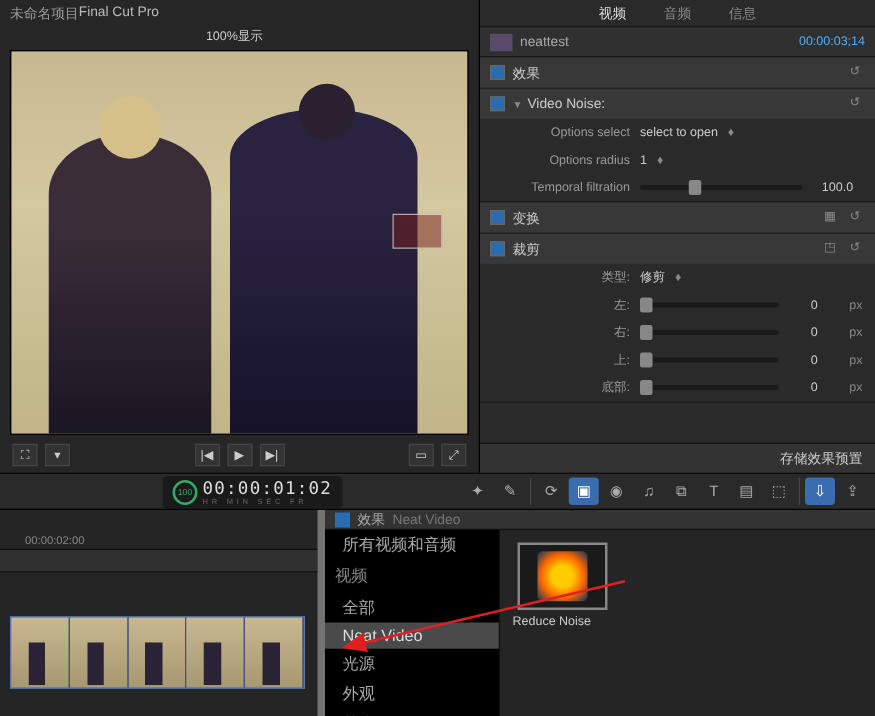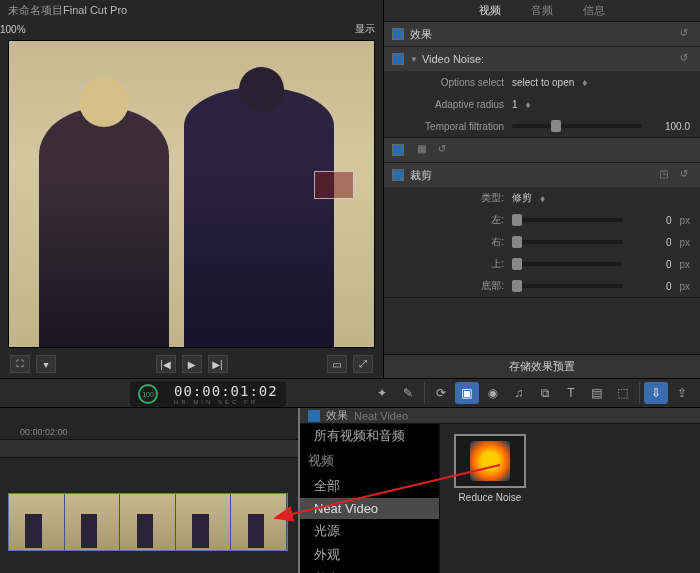--- a/index.html
+++ b/index.html
@@ -1,21 +1,21 @@
 <!DOCTYPE html>
 <html><head>
 <meta charset="utf-8">
 <style>
 *{margin:0;padding:0;box-sizing:border-box;font-family:"Helvetica Neue",Arial,sans-serif;user-select:none}
 body{background:#1a1a1a;width:700px;height:573px;overflow:hidden;font-size:11px;color:#aaa}
 .top{display:flex;height:378px}
 .viewer{width:384px;background:#262626;border-right:1px solid #000;display:flex;flex-direction:column}
 .vw-title{height:20px;display:flex;align-items:center;padding:0 8px;color:#999;font-size:11px}
 .vw-title .app{flex:1;text-align:left;color:#bbb}
-.vw-sub{height:18px;display:flex;justify-content:space-between;align-items:center;gap:0;padding-right:8px;color:#ccc;font-size:10px}
+.vw-sub{height:18px;display:flex;justify-content:center;align-items:center;gap:0;padding-right:8px;color:#ccc;font-size:10px}
 .canvas{flex:1;margin:2px 8px;background:linear-gradient(180deg,#c8b890 0%,#d4c8a0 40%,#c0b488 100%);position:relative;overflow:hidden;border:1px solid #000}
 .person{position:absolute;bottom:0}
 .p1{left:30px;width:130px;height:240px;background:linear-gradient(180deg,#3a2d38 30%,#1a1522 100%);border-radius:50% 50% 0 0/20% 20% 0 0}
 .p1::before{content:"";position:absolute;top:-30px;left:40px;width:50px;height:50px;background:#d4c088;border-radius:50%}
 .p2{right:40px;width:150px;height:260px;background:linear-gradient(180deg,#2a2340 30%,#15122a 100%);border-radius:50% 50% 0 0/15% 15% 0 0}
 .p2::before{content:"";position:absolute;top:-20px;right:50px;width:45px;height:45px;background:#2a2030;border-radius:50%}
 .marker{position:absolute;right:20px;top:130px;width:40px;height:28px;border:1px solid rgba(255,255,255,.6);background:rgba(120,30,30,.5)}
 .transport{height:28px;display:flex;align-items:center;justify-content:space-between;padding:0 10px}
 .t-left,.t-right,.t-center{display:flex;gap:6px;align-items:center}
 .tbtn{width:20px;height:18px;background:#333;border:1px solid #444;display:flex;align-items:center;justify-content:center;color:#ccc;cursor:pointer;font-size:10px}
@@ -30,48 +30,48 @@
 .sec-hd{height:24px;display:flex;align-items:center;padding:0 8px;background:#383838}
 .sec-hd .chk{width:12px;height:12px;border:1px solid #666;margin-right:6px;background:#2a6cb0}
 .sec-hd .tri{margin-right:4px;color:#888;font-size:8px}
 .sec-hd .lbl{flex:1;color:#ccc}
 .sec-hd .ic{width:16px;height:14px;margin-left:4px;color:#888;font-size:10px;text-align:center;cursor:pointer}
 .row{height:22px;display:flex;align-items:center;padding:0 10px;gap:8px}
 .row .rl{width:110px;text-align:right;color:#999;font-size:10px}
 .row .rv{color:#ccc;font-size:10px}
 .slider{flex:1;height:4px;background:#1a1a1a;position:relative;border-radius:2px}
 .slider .knob{position:absolute;top:-4px;width:10px;height:12px;background:#888;border-radius:2px}
-.val{width:40px;text-align:right;color:#ccc;font-size:10px}
+.val{width:40px;text-align:center;color:#ccc;font-size:10px}
 .unit{color:#888;font-size:10px}
-.save-preset{height:24px;display:flex;align-items:center;justify-content:center;padding:0 10px;color:#ccc;border-top:1px solid #111;margin-top:auto;background:#333}
+.save-preset{height:24px;display:flex;align-items:center;justify-content:flex-end;padding:0 10px;color:#ccc;border-top:1px solid #111;margin-top:auto;background:#333}
 .mid{height:30px;display:flex;background:#2a2a2a;border-top:1px solid #000;border-bottom:1px solid #000}
-.tc-box{margin-left:130px;background:#1a1a1a;border-radius:4px;display:flex;align-items:center;padding:0 8px;gap:16px;height:26px;margin-top:2px}
+.tc-box{margin-left:130px;background:#1a1a1a;border-radius:4px;display:flex;align-items:center;padding:0 8px;gap:4px;height:26px;margin-top:2px}
 .tc-ring{width:20px;height:20px;border:2px solid #3a6;border-radius:50%;display:flex;align-items:center;justify-content:center;font-size:7px;color:#3a6}
 .tc-digits{font-family:monospace;color:#ddd;font-size:14px;letter-spacing:1px}
 .toolbar{margin-left:auto;display:flex;align-items:center;gap:2px;padding:0 6px}
 .tool{width:24px;height:22px;display:flex;align-items:center;justify-content:center;color:#aaa;cursor:pointer;font-size:12px;border-radius:3px}
 .tool.active{background:#3a6cb0;color:#fff}
 .tool.sep{width:1px;background:#444;margin:0 2px}
 .bottom{display:flex;height:165px;background:#252525}
-.timeline{width:300px;border-right:2px solid #737373;position:relative;overflow:hidden}
+.timeline{width:260px;border-right:6px solid #737373;position:relative;overflow:hidden}
 .tl-ruler{height:32px;border-bottom:1px solid #111;display:flex;align-items:flex-end;padding-bottom:2px}
 .tl-tick{color:#888;font-size:9px;margin-left:20px}
 .tl-index{height:18px;background:#303030;border-bottom:1px solid #111}
 .clip{position:absolute;left:8px;top:85px;right:10px;height:58px;background:#3a5580;border:1px solid #5a7aa8;display:flex}
 .clip-th{flex:1;background:linear-gradient(180deg,#c8b890 0%, #a89870 100%);border-right:1px solid #3a5580;position:relative}
 .clip-th::after{content:"";position:absolute;bottom:2px;left:30%;width:30%;height:60%;background:#2a2338}
 .browser{flex:1;display:flex;flex-direction:column}
 .br-hd{height:20px;display:flex;align-items:center;padding:0 8px;background:#333;border-bottom:1px solid #111;gap:6px}
 .br-body{flex:1;display:flex}
 .br-side{width:140px;background:#000000;border-right:1px solid #111;font-size:13px}
 .br-cat{padding:4px 8px;color:#888}
 .br-item{padding:3px 14px;color:#aaa;cursor:pointer}
 .br-item.sel{background:#4a4a4a;color:#ddd}
 .br-main{flex:1;padding:10px;position:relative}
-.fx-card{width:80px;text-align:center}
+.fx-card{width:80px;text-align:left}
 .fx-thumb{width:72px;height:54px;background:#1a1a1a;border:2px solid #888;display:flex;align-items:center;justify-content:center;margin:0 auto 4px}
 .fx-ico{width:40px;height:40px;background:radial-gradient(circle,#ffcc00 30%,#ff6600 60%,#003366 100%);border-radius:4px}
 .fx-name{color:#ccc;font-size:10px}
 .arrow{position:absolute;left:0;top:58px;width:640px;height:2px;pointer-events:none;z-index:50}
 </style>
 </head>
 <body>
 
 <div class="top">
   <div class="viewer">
@@ -104,20 +104,25 @@
       </div>
     </div>
   </div>
 
   <div class="inspector">
     <div class="insp-tabs">
       <span class="tab active">视频</span>
       <span class="tab">音频</span>
       <span class="tab">信息</span>
     </div>
+    <div class="insp-head">
+      <div class="thumb"></div>
+      <span>neattest</span>
+      <span class="tc">00:00:03;14</span>
+    </div>
 
     <div class="section">
       <div class="sec-hd">
         <div class="chk"></div>
         <span class="lbl">效果</span>
         <span class="ic">↺</span>
       </div>
     </div>
 
     <div class="section">
@@ -126,36 +131,37 @@
         <span class="tri">▼</span>
         <span class="lbl">Video Noise:</span>
         <span class="ic">↺</span>
       </div>
       <div class="row">
         <span class="rl">Options select</span>
         <span class="rv">select to open</span>
         <span class="rv" style="color:#888">♦</span>
       </div>
       <div class="row">
-        <span class="rl">Adaptive radius</span>
+        <span class="rl">Options radius</span>
         <span class="rv">1</span>
         <span class="rv" style="color:#888">♦</span>
       </div>
       <div class="row">
         <span class="rl">Temporal filtration</span>
         <div class="slider">
             <div class="knob" style="left:30%"></div>
           </div>
         <span class="val">100.0</span>
       </div>
     </div>
 
     <div class="section">
       <div class="sec-hd">
         <div class="chk"></div>
+        <span class="lbl">变换</span>
         <span class="ic">▦</span>
         <span class="ic">↺</span>
       </div>
     </div>
 
     <div class="section">
       <div class="sec-hd">
         <div class="chk"></div>
         <span class="lbl">裁剪</span>
         <span class="ic">◳</span>

